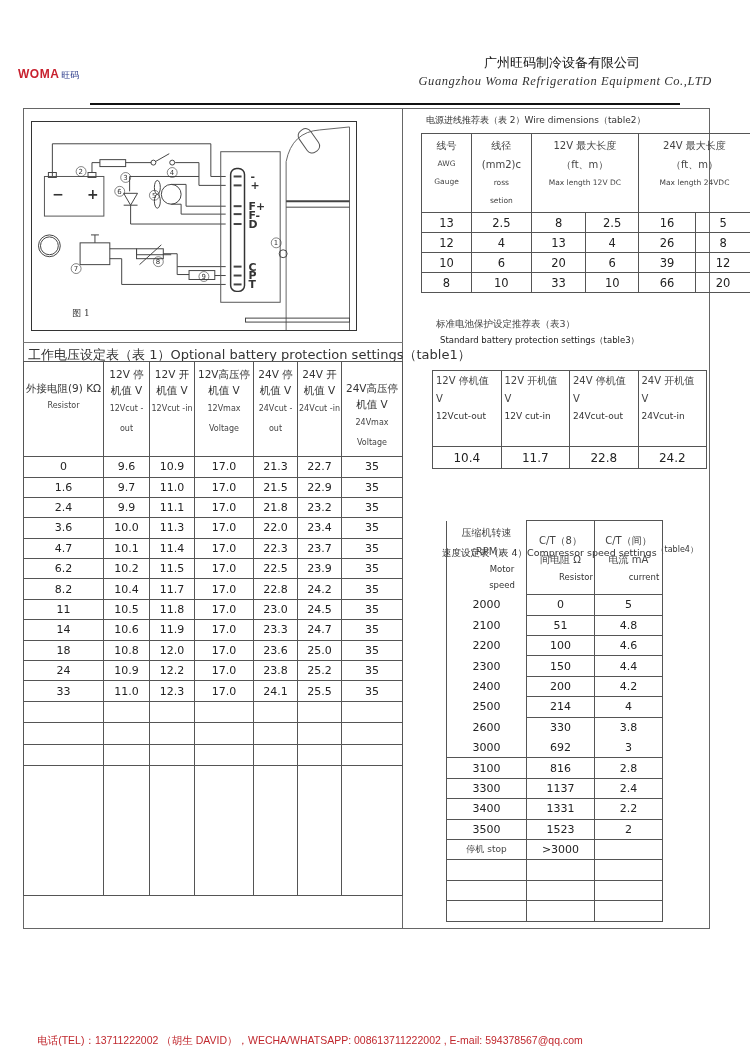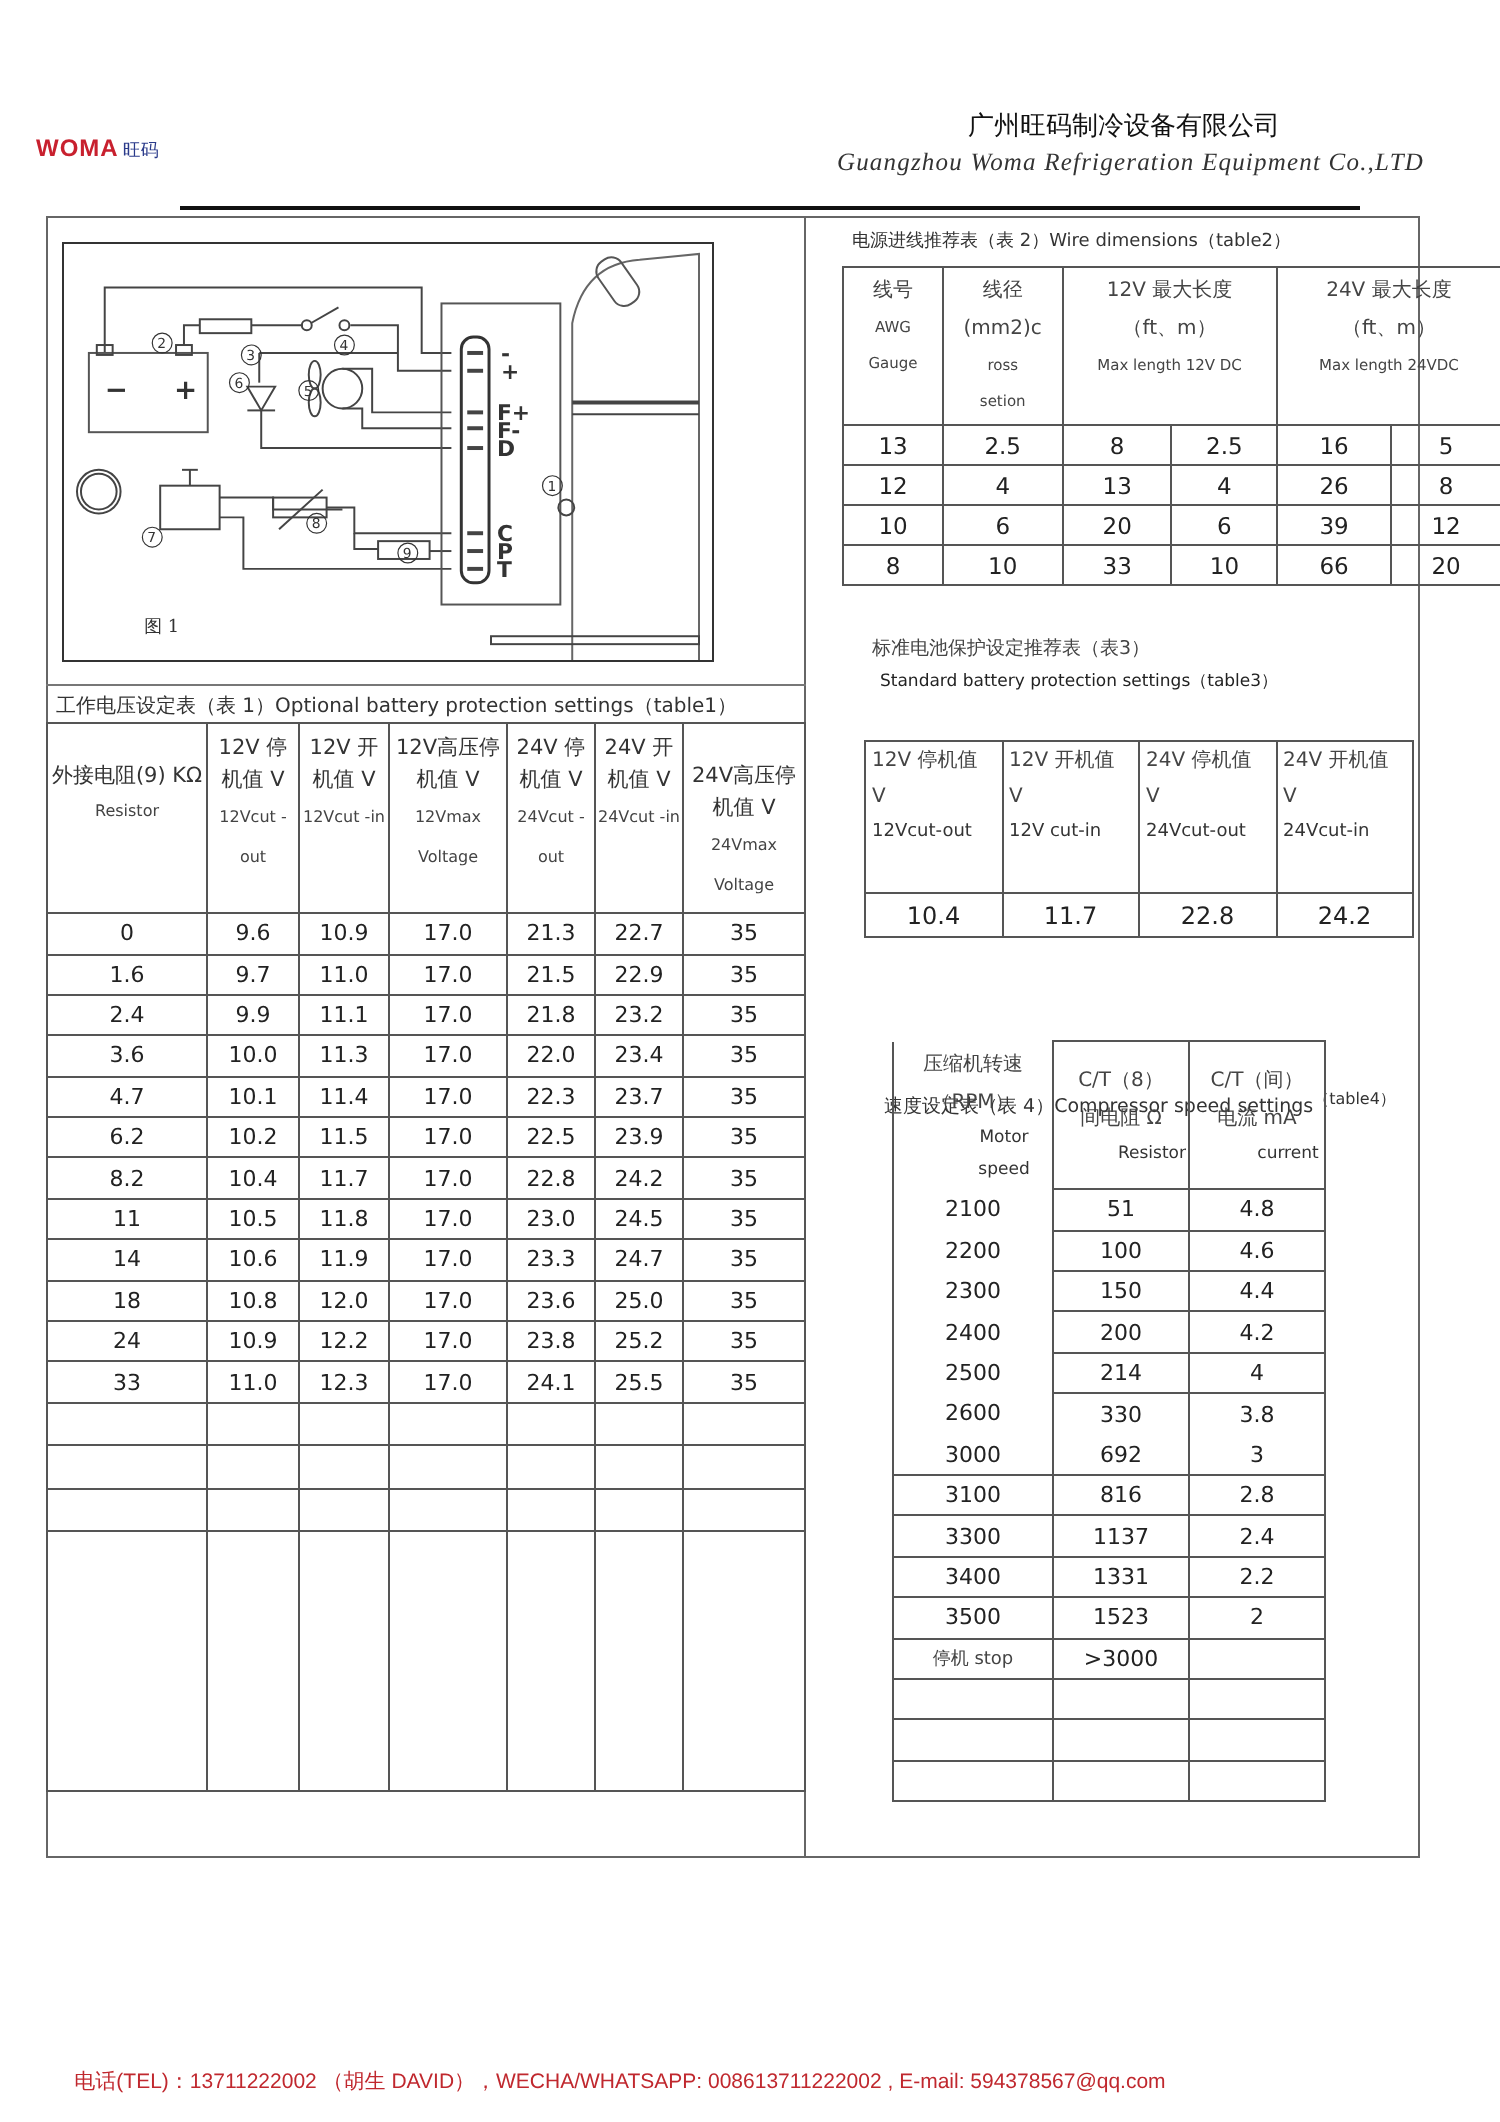--- a/index.html
+++ b/index.html
@@ -14,21 +14,21 @@
   .company-en { position: absolute; right: 38px; top: 74px; font-family: "Liberation Serif", serif; font-style: italic; font-size: 12.5px; color: #333; letter-spacing: 0.6px; }
 
   .rule { position: absolute; left: 90px; top: 103px; width: 590px; height: 2px; background: #111; }
 
   .frame { position: absolute; left: 23px; top: 108px; width: 687px; height: 821px; border: 1px solid #666; }
   .left-col { position: absolute; left: 23px; top: 108px; width: 380px; height: 821px; border-right: 1px solid #666; }
 
   .diagram-box { position: absolute; left: 31px; top: 121px; width: 326px; height: 210px; border: 1.5px solid #333; background: #fff; }
   .diagram-box svg { width: 100%; height: 100%; display: block; }
 
-  .t1-title { position: absolute; left: 28px; top: 346px; font-size: 10px; color: #333; white-space: nowrap; }
+  .t1-title { position: absolute; left: 28px; top: 346px; font-size: 13px; color: #333; white-space: nowrap; }
   .t1-title-sep { position: absolute; left: 23px; top: 342px; width: 380px; border-top: 1px solid #777; }
 
   table { border-collapse: collapse; table-layout: fixed; }
   td, th { border: 1px solid #555; text-align: center; font-weight: normal; vertical-align: middle; }
 
   .t1 { position: absolute; left: 23px; top: 361px; width: 379px; }
   .t1 th { font-size: 10.5px; line-height: 1.55; padding: 2px 1px; color: #333; vertical-align: top; padding-top: 4px; }
   .t1 th .en { font-size: 8px; display: block; line-height: 2.6; color: #444; }
   .t1 td { font-size: 11px; height: 20.4px; color: #222; }
   .t1 tr.empty td { height: 21.5px; }
@@ -451,20 +451,25 @@
     </colgroup>
   <thead>
     <tr>
       <th style="border-top:none;border-bottom:none;"><span>压缩机转速</span><br><span>（RPM）</span><span class="en">Motor speed</span></th>
       <th><span>C/T（8）</span><br><span>间电阻 Ω</span><span class="en">Resistor</span></th>
       <th><span>C/T（间）</span><br><span>电流 mA</span><span class="en">current</span></th>
     </tr>
   </thead>
   <tbody id="t4-body">
       <tr>
+        <td style="border-top: none; border-bottom: none;">2000</td>
+        <td>0</td>
+        <td>5</td>
+      </tr>
+      <tr>
         <td style="border-top: none; border-bottom: none;">2100</td>
         <td>51</td>
         <td>4.8</td>
       </tr>
       <tr>
         <td style="border-top: none; border-bottom: none;">2200</td>
         <td>100</td>
         <td>4.6</td>
       </tr>
       <tr>

